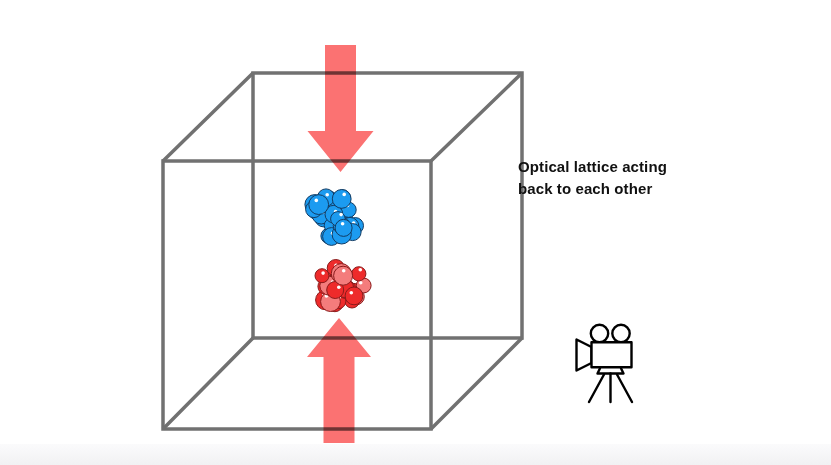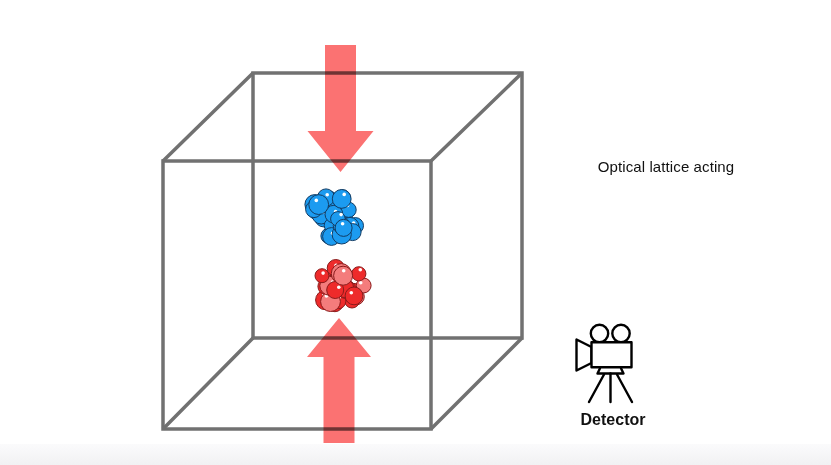--- a/index.html
+++ b/index.html
@@ -7,23 +7,22 @@
     position:relative;
     width:831px;height:465px;
     overflow:hidden;
     background:#ffffff;
     font-family:"Liberation Sans", sans-serif;
   }
   #diagram{position:absolute;left:0;top:0;}
   .cube-lines{mix-blend-mode:multiply;}
   .annotation{
     position:absolute;
-    left:534px;top:156px;width:264px;
-    text-align:center;
-    font-weight:400;
+    left:518px;top:156px;width:264px;
+    font-weight:700;
     font-size:15px;
     line-height:21.5px;
     color:#111111;
     letter-spacing:0.1px;
   }
   .annotation span{display:block;}
   .detector-label{
     position:absolute;
     left:562px;top:411px;width:102px;
     text-align:center;
@@ -167,19 +166,19 @@
       <circle cx="621" cy="333.5" r="8.7"></circle>
       <polygon points="591.5,347 576.5,339.5 576.5,370.5 591.5,363"></polygon>
       <rect x="591.5" y="342.3" width="40" height="25"></rect>
       <polygon points="600.5,367.3 620.5,367.3 623.5,373.5 597.5,373.5"></polygon>
       <path fill="none" stroke-linecap="round" d="M610.5,373.5 V402 M604,374.5 L589,402 M617,374.5 L632,402"></path>
     </g>
   </svg>
 
   <div class="annotation">
     <span>Optical lattice acting</span>
+    <span>back to each other</span>
   </div>
 
-  <div class="detector-label">Detector</div>
 
   <div class="bottom-band"></div>
 
 </div>
 
 </body></html>

